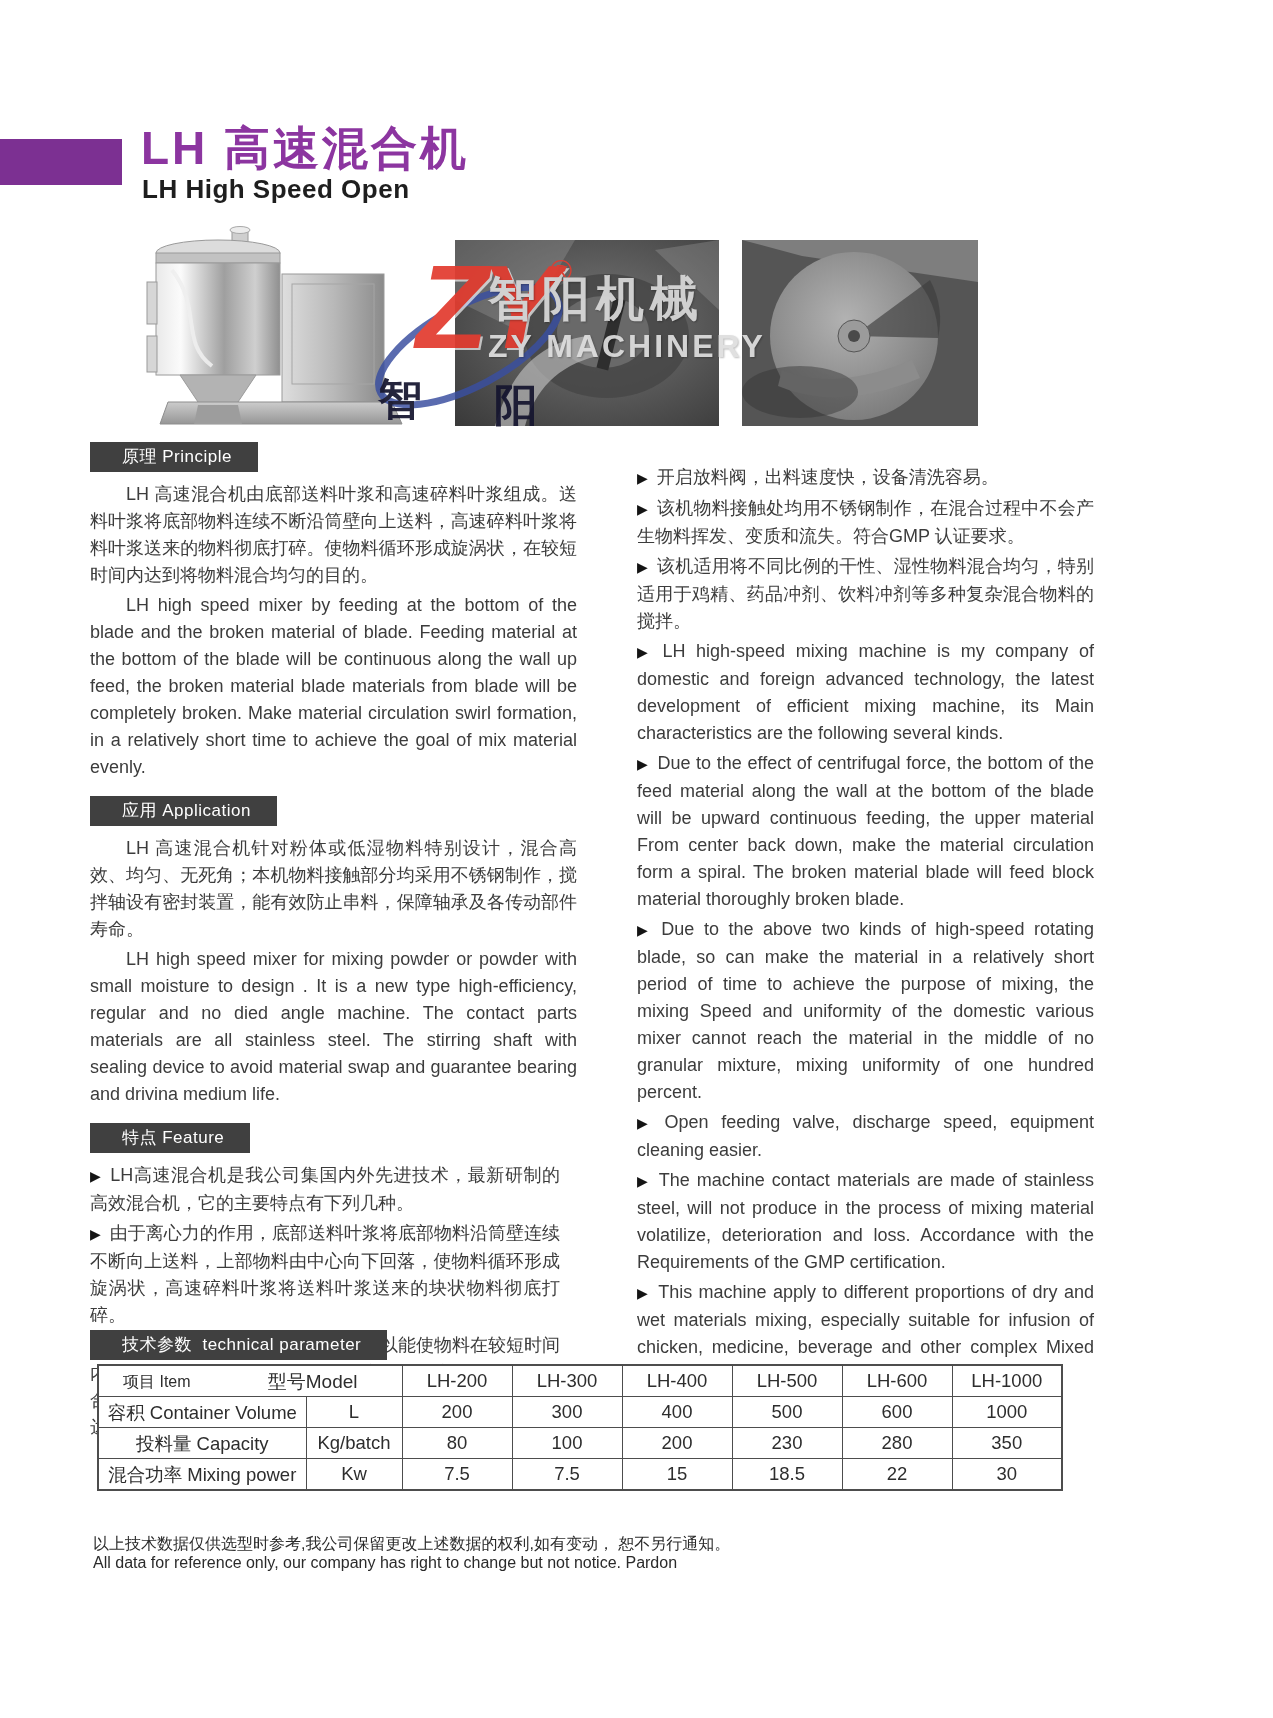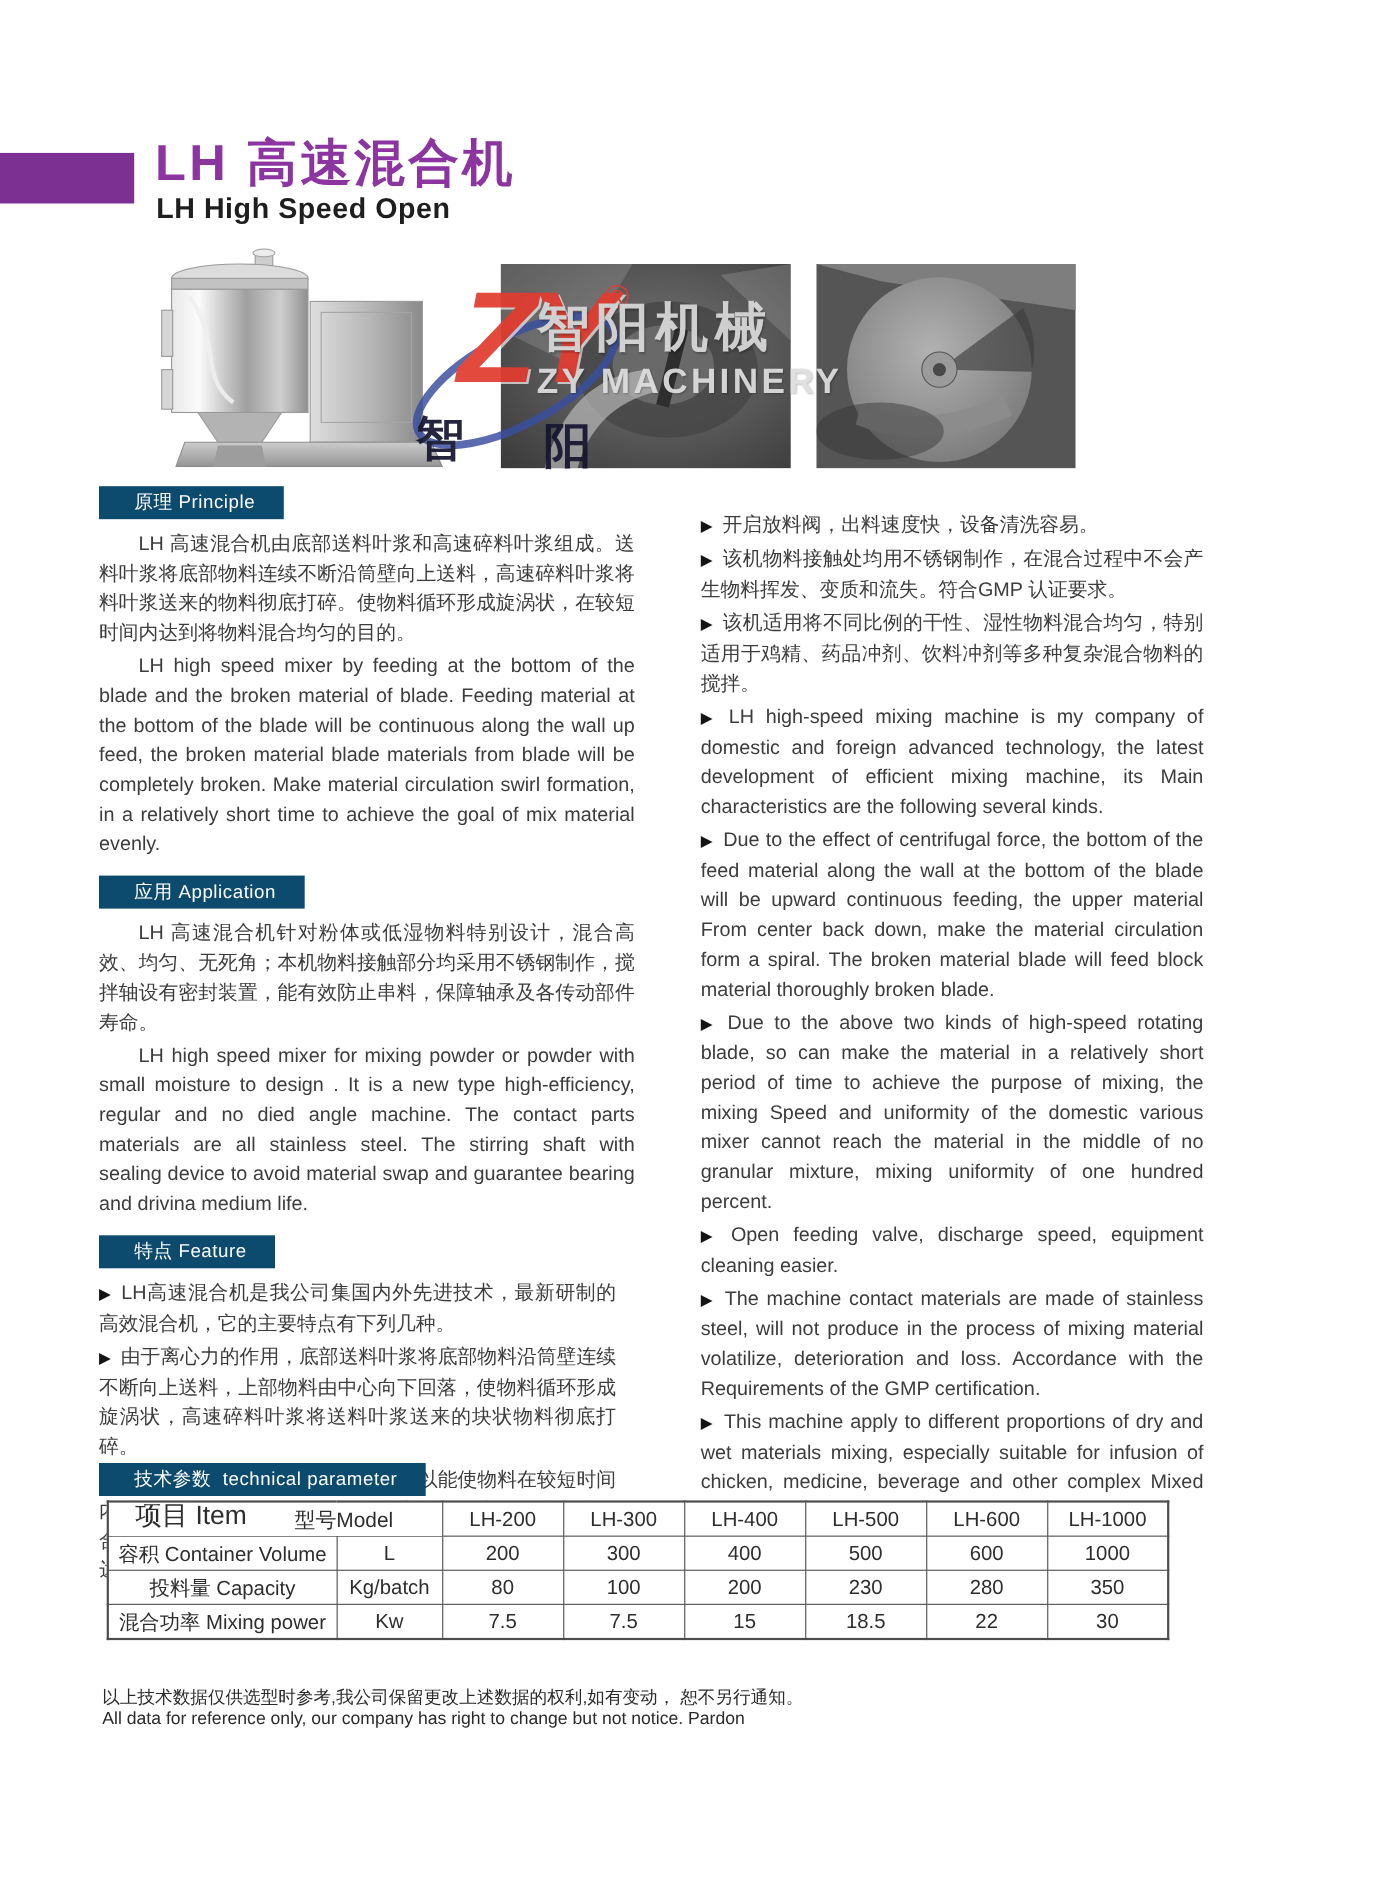--- a/index.html
+++ b/index.html
@@ -33,41 +33,41 @@
   .wm-yang{position:absolute;left:122px;top:128px;font-size:44px;font-weight:bold;color:#15152f;
            font-family:"DejaVu Serif","Liberation Serif",serif;}
   .wm-text{position:absolute;left:116px;top:26px;color:#d9d9d9;
            text-shadow:1px 1px 2px rgba(0,0,0,.28);white-space:nowrap;}
   .wm-zh{font-size:48px;font-weight:bold;letter-spacing:6px;line-height:1.05;}
   .wm-en{font-size:32px;font-weight:bold;letter-spacing:3px;margin-top:4px;color:#dedede;}
 
   
   .col-left{position:absolute;left:90px;top:440px;width:487px;}
   .col-right{position:absolute;left:637px;top:464px;width:474px;}
-  .badge{display:inline-block;background:#0c4a6e;color:#fff;font-size:17px;
+  .badge{display:inline-block;background:#404040;color:#fff;font-size:17px;
          padding:3px 26px 4px 32px;margin:12px 0 9px 0;letter-spacing:.5px;}
   .badge.first{margin-top:2px;}
   .para{font-size:18px;line-height:27px;text-align:justify;text-indent:2em;margin:0 0 3px 0;}
   .bullet{font-size:18px;line-height:27px;text-align:justify;margin:0 17px 3px 0;}
   .tri{font-size:14px;color:#141414;margin-right:9px;}
 
   
   .tech-badge-wrap{position:absolute;left:90px;top:1318px;}
   table.ttable{position:absolute;left:97px;top:1364px;width:964px;border-collapse:collapse;
                table-layout:fixed;background:#fff;border:2px solid #4d4d4d;}
   table.ttable td{border:1px solid #4d4d4d;text-align:center;font-size:18.5px;color:#2d2d2d;
                   padding:0;height:30px;background:#fff;}
   td.model-h{height:44px;background:#eaeaea;font-size:19px;}
   td.item-cell{background:#f6e0ed;}
   td.corner{height:44px;background:
       linear-gradient(to bottom right,
         rgba(0,0,0,0) calc(50% - 1px), #8c8c8c calc(50% - 1px),
         #8c8c8c calc(50% + 1px), rgba(0,0,0,0) calc(50% + 1px)),
       #f6e0ed;position:relative;}
-  .corner-item{position:absolute;left:24px;bottom:3px;font-size:24px;}
+  .corner-item{position:absolute;left:24px;bottom:3px;font-size:16px;}
   .corner-model{position:absolute;right:44px;top:3px;font-size:19px;}
 
   
   .footer{position:absolute;left:93px;top:1534px;font-size:16px;line-height:19px;color:#2a2a2a;}
 </style>
 </head>
 <body>
 
 <div class="page">
 

